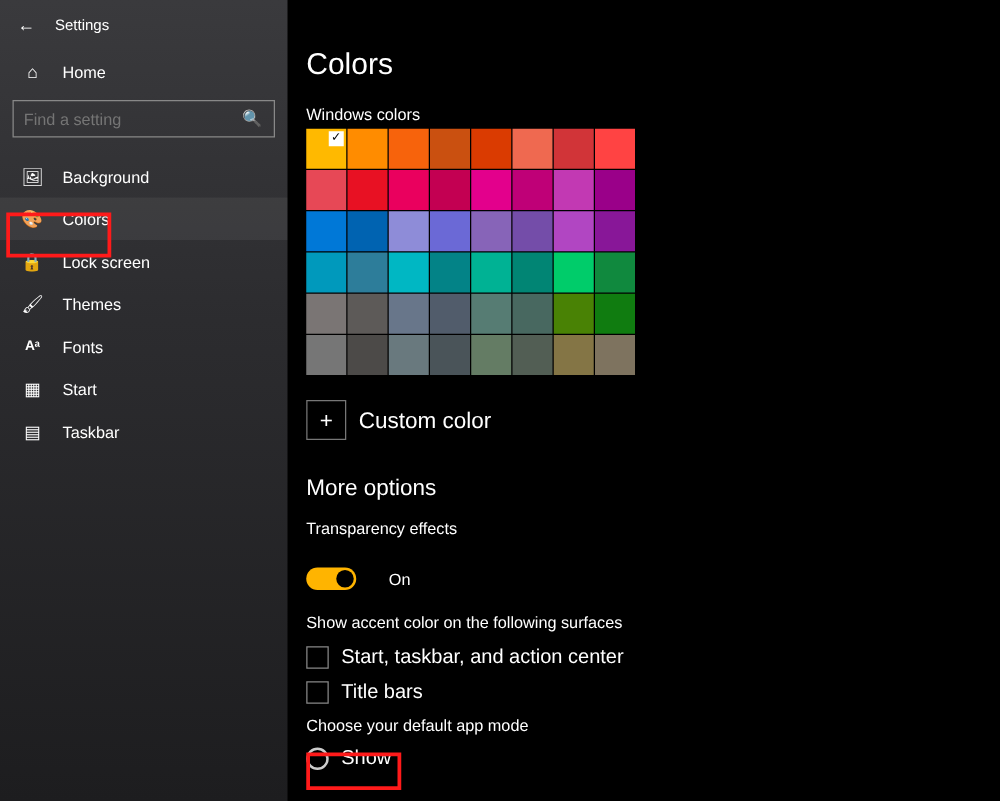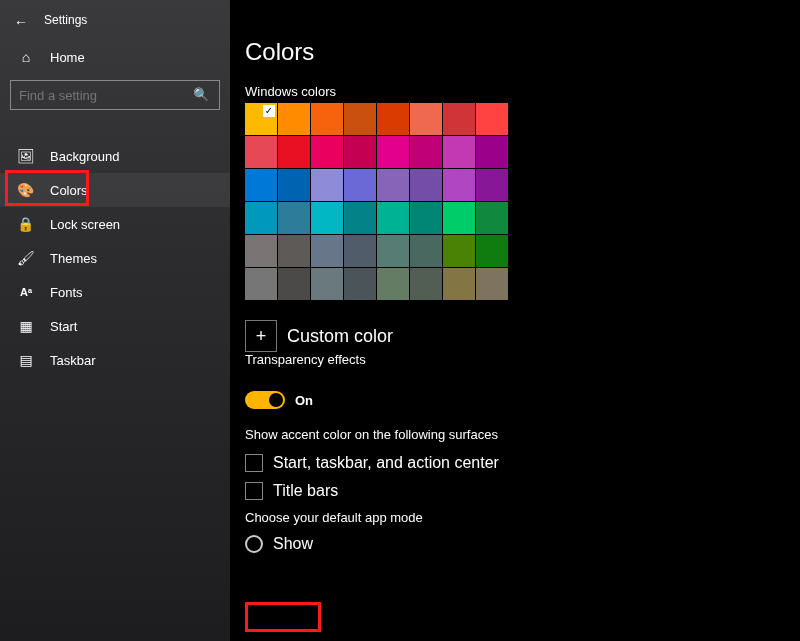--- a/index.html
+++ b/index.html
@@ -46,21 +46,21 @@
     font-size:13px;
     cursor:pointer;
   }
   .home-row .icon, .nav-item .icon {
     width:20px;
     text-align:center;
     font-size:14px;
     margin-right:14px;
   }
   .search-wrap {
-    margin:6px 10px 29px 10px;
+    margin:6px 10px 14px 10px;
   }
   .search {
     width:100%;
     height:30px;
     background:transparent;
     border:1px solid #888;
     color:#ccc;
     font-size:13px;
     padding:0 28px 0 8px;
     position:relative;
@@ -156,21 +156,21 @@
     border-radius:9px;
     background:#ffb400;
     position:relative;
     cursor:pointer;
   }
   .toggle .knob {
     position:absolute; right:2px; top:2px;
     width:14px; height:14px; border-radius:50%;
     background:#000;
   }
-  .toggle-txt { margin-left:10px; font-size:13px;font-weight:bold; }
+  .toggle-txt { margin-left:26px; font-size:13px; }
   .check-row {
     display:flex; align-items:center;
     margin-bottom:10px; cursor:pointer;
   }
   .check-box {
     width:18px; height:18px; border:1px solid #888;
     margin-right:10px;
   }
   .radio-row {
     display:flex; align-items:center;
@@ -294,20 +294,21 @@
       <div class="swatch" style="background: rgb(126, 115, 95);"></div>
     </div>
 
   <div class="custom-row">
     <div class="custom-btn">
       <span>+</span>
     </div>
     <span class="custom-lbl">Custom color</span>
   </div>
 
+  <div class="section-h">More options</div>
 
   <div class="plain-lbl">Transparency effects</div>
   <div class="toggle-row">
     <div class="toggle">
         <div class="knob"></div>
       </div>
     <span class="toggle-txt">On</span>
   </div>
 
   <div class="plain-lbl" style="margin-bottom:12px;">Show accent color on the following surfaces</div>

